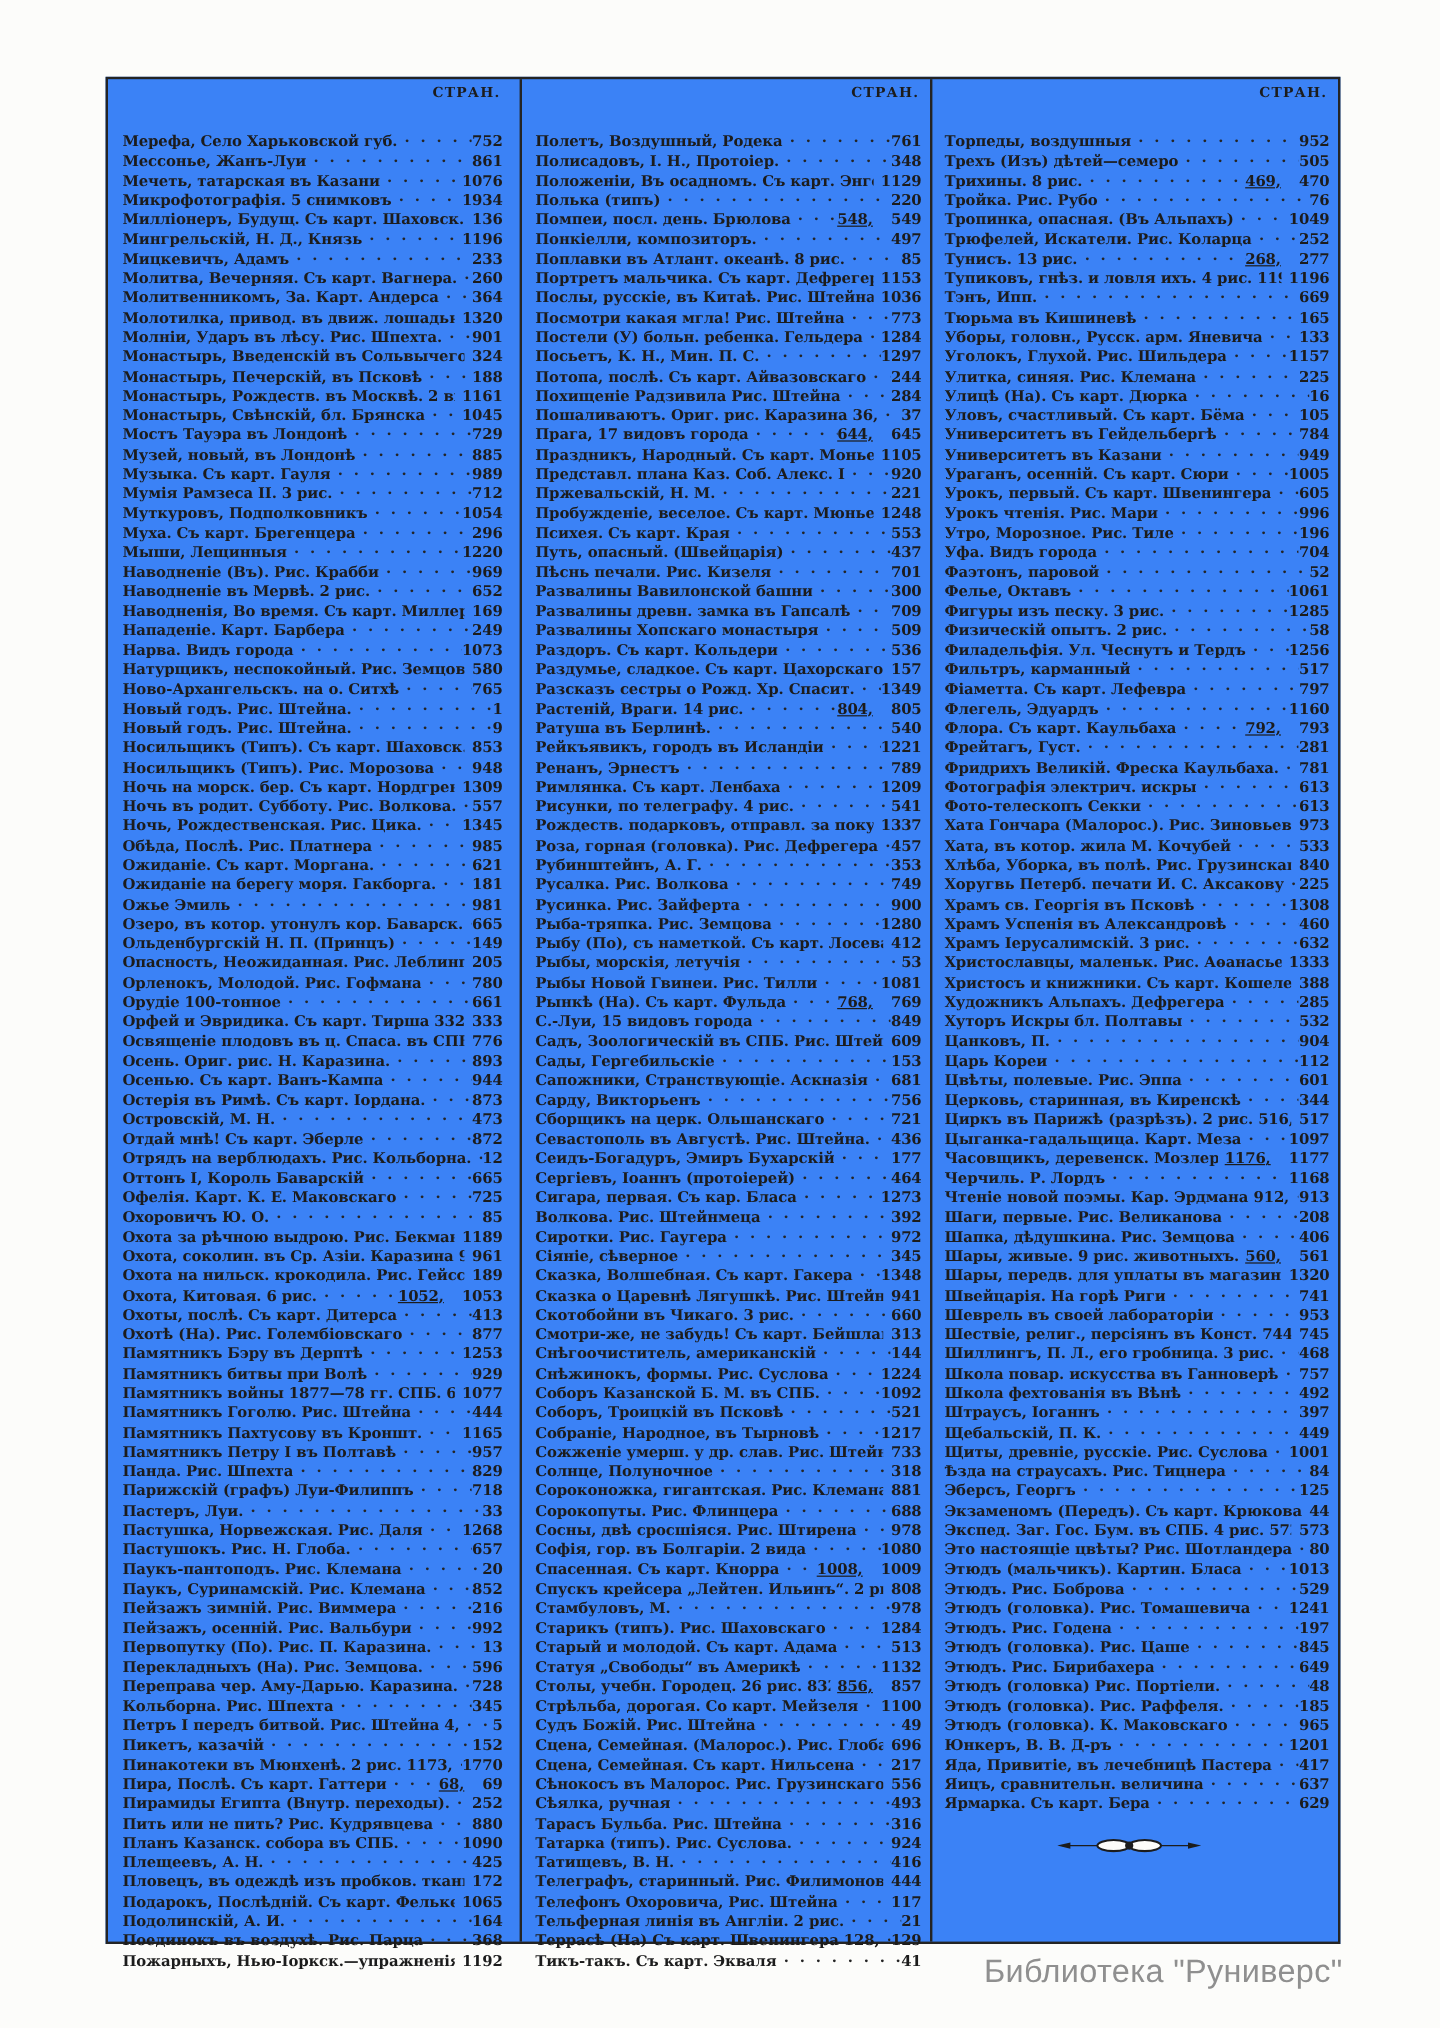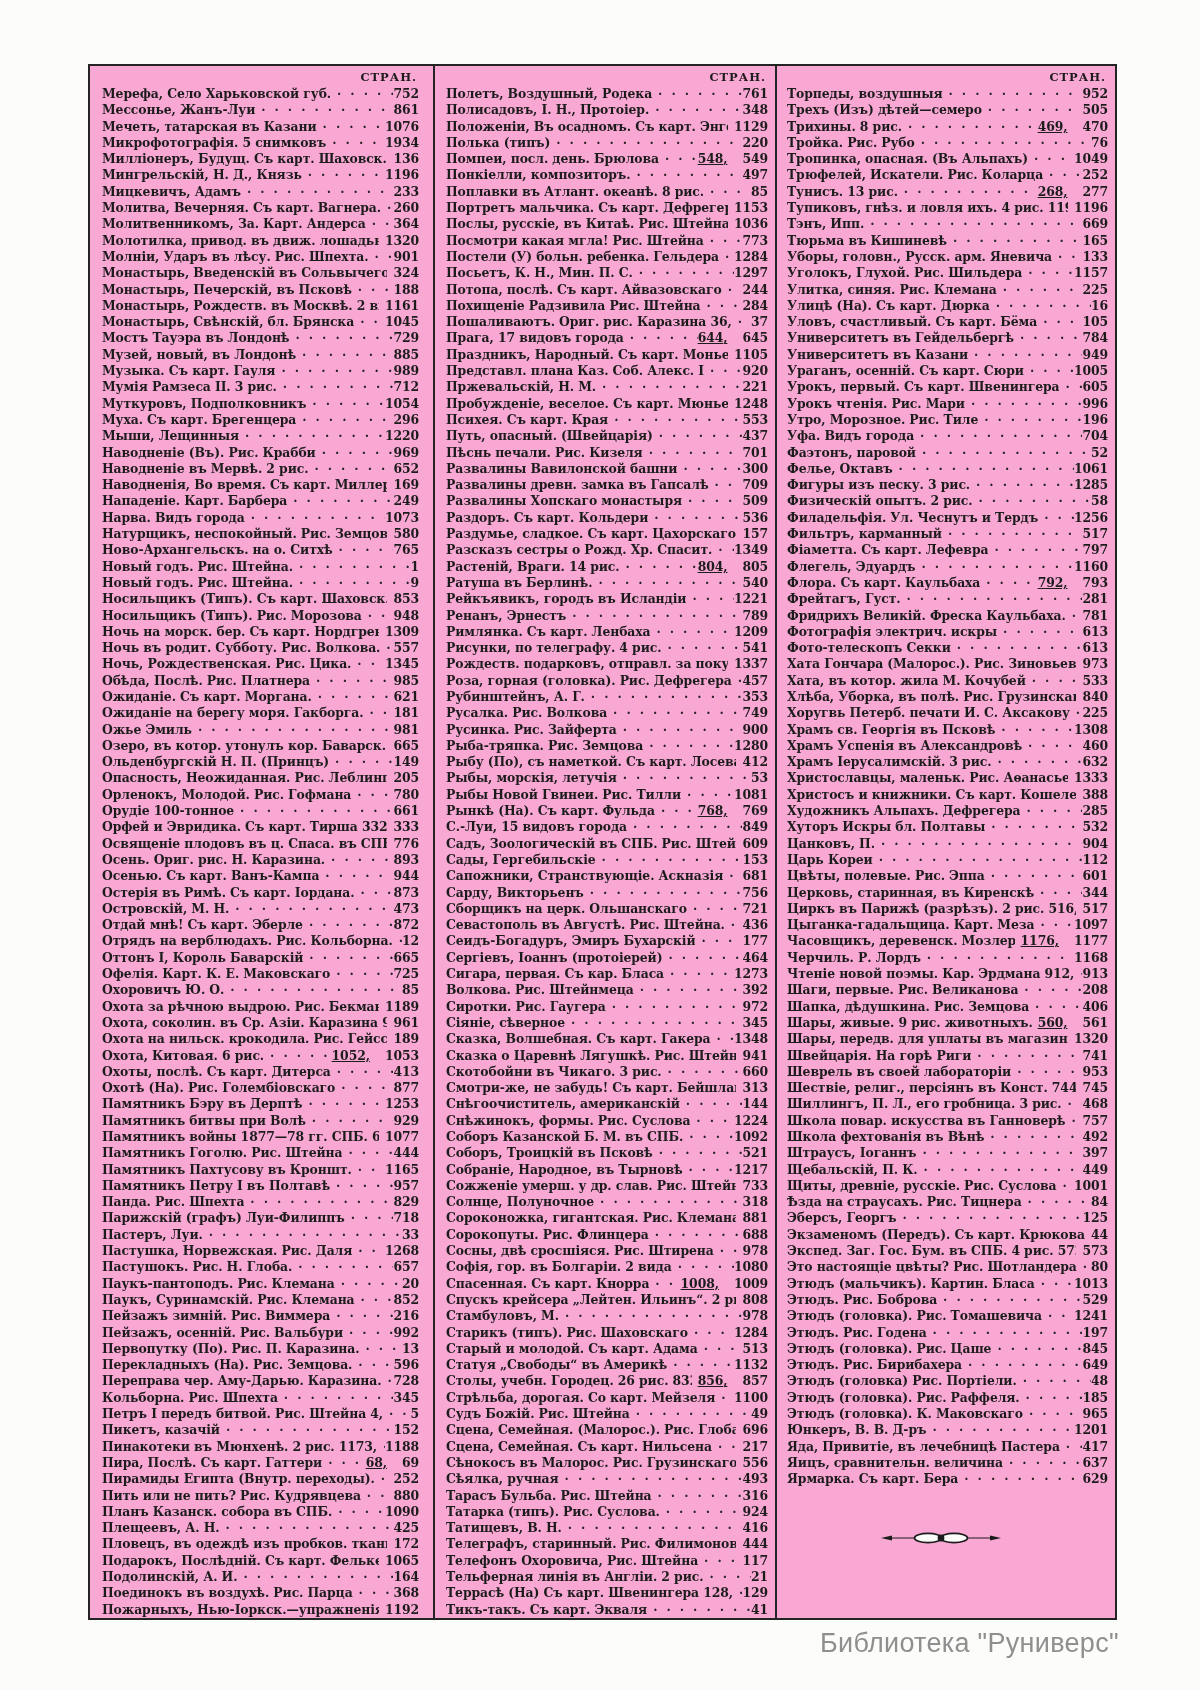--- a/index.html
+++ b/index.html
@@ -1,29 +1,29 @@
 <!DOCTYPE html>
 <html><head>
 <meta charset="utf-8">
 <style>
   html,body{margin:0;padding:0;}
   body{width:1200px;height:1690px;background:#fdfdfb;position:relative;overflow:hidden;
        font-family:"DejaVu Serif","Liberation Serif",serif;color:#1c1c1c;}
   .page{position:absolute;left:0;top:0;width:1200px;height:1690px;background:#fcfcfa;}
   .box{position:absolute;left:88px;top:64px;width:1029px;height:1556px;
-       border:2px solid #242424;box-sizing:border-box;background:#f9a8d4;}
+       border:2px solid #242424;box-sizing:border-box;background:#3b82f6;}
   .vline{position:absolute;top:0;bottom:0;width:2px;background:#242424;}
   .v1{left:343px;} .v2{left:685px;}
   .col{position:absolute;top:0;height:1548px;}
   .col0{left:12px;width:317px;}
   .col1{left:356px;width:322px;}
   .col2{left:697px;width:321px;}
   .col-header{height:20px;line-height:22px;text-align:right;font-size:11.5px;
               font-weight:bold;letter-spacing:1px;padding-right:2px;}
-  .rows{position:relative;}
+  .rows{position:relative;margin-top:24px;}
   .row{display:flex;align-items:baseline;height:16.3px;line-height:16.3px;
        font-size:12.4px;font-weight:bold;letter-spacing:-0.1px;white-space:nowrap;}
   .t{flex:0 1 auto;min-width:0;overflow:hidden;}
   .leader{flex:1 1 0;min-width:0;overflow:hidden;letter-spacing:9px;
           padding-left:6px;color:#242424;}
   .pre{flex:0 0 auto;margin-right:15px;text-decoration:underline;}
   .num{flex:0 0 auto;text-align:right;}
   .ornament{position:absolute;left:94px;top:1466px;}
   .watermark{position:absolute;left:820px;top:1628px;
              font-family:"Liberation Sans","DejaVu Sans",sans-serif;
@@ -452,21 +452,21 @@
             <span class="num">5</span>
           </div>
           <div class="row">
             <span class="t">Пикетъ, казачій</span>
             <span class="leader">··································</span>
             <span class="num">152</span>
           </div>
           <div class="row">
             <span class="t">Пинакотеки въ Мюнхенѣ. 2 рис. 1173,</span>
             <span class="leader">··································</span>
-            <span class="num">1188</span>
+            <span class="num">1770</span>
           </div>
           <div class="row">
             <span class="t">Пира, Послѣ. Съ карт. Гаттери</span>
             <span class="leader">··································</span>
             <span class="pre">68,</span>
             <span class="num">69</span>
           </div>
           <div class="row">
             <span class="t">Пирамиды Египта (Внутр. переходы).</span>
             <span class="leader">··································</span>

